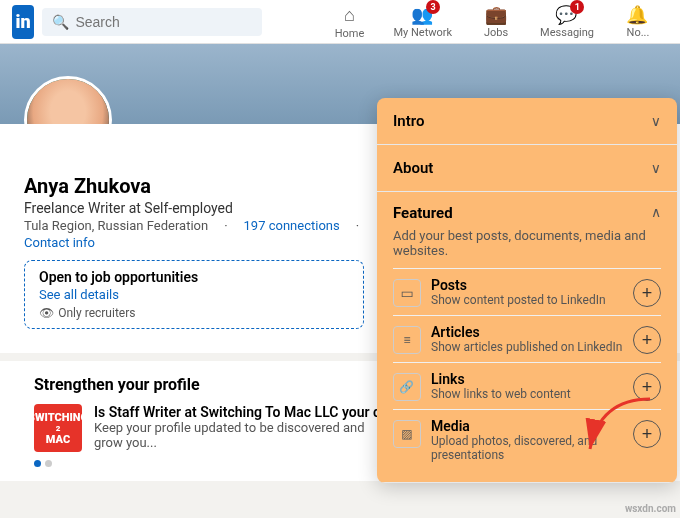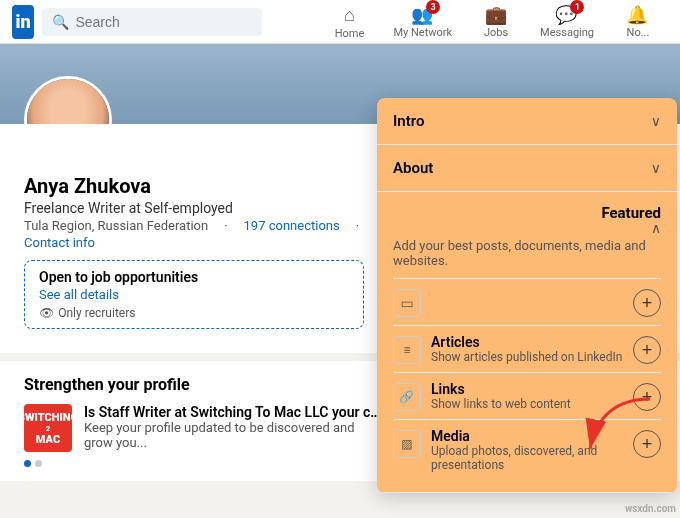--- a/index.html
+++ b/index.html
@@ -215,21 +215,21 @@
       cursor: pointer;
       color: #555;
       font-size: 18px;
       padding: 4px;
     }
 
     
     .strengthen-section {
       background: #fff;
       margin-top: 8px;
-      padding: 14px 24px;
+      padding: 14px 34px;
     }
     .strengthen-title {
       font-size: 16px;
       font-weight: 700;
       margin-bottom: 10px;
     }
     .strengthen-item {
       display: flex;
       align-items: flex-start;
       gap: 12px;
@@ -302,21 +302,21 @@
     .chevron-icon { font-size: 14px; color: #555; }
 
     .featured-section {
       padding: 12px 16px;
       border-bottom: 1px solid #e8e8e8;
     }
     .featured-header {
       display: flex;
       align-items: flex-end;
       justify-content: space-between;
-      flex-direction: column;
+      margin-bottom: 6px;
     }
     .featured-title {
       font-size: 15px;
       font-weight: 700;
       color: #000;
     }
     .featured-desc {
       font-size: 13px;
       color: #555;
       margin-bottom: 10px;
@@ -508,20 +508,24 @@
   <div class="featured-section">
     <div class="featured-header">
       <span class="featured-title">Featured</span>
       <span class="chevron-icon" style="transform:rotate(180deg);display:inline-block;">∨</span>
     </div>
     <div class="featured-desc">Add your best posts, documents, media and websites.</div>
 
     <div class="feat-item">
       <div class="feat-item-left">
         <div class="feat-item-icon">▭</div>
+        <div class="feat-item-text">
+          <div class="feat-item-title">Posts</div>
+          <div class="feat-item-desc">Show content posted to LinkedIn</div>
+        </div>
       </div>
       <button class="feat-plus-btn">+</button>
     </div>
 
     <div class="feat-item">
       <div class="feat-item-left">
         <div class="feat-item-icon" style="font-size:12px;">≡</div>
         <div class="feat-item-text">
           <div class="feat-item-title">Articles</div>
           <div class="feat-item-desc">Show articles published on LinkedIn</div>

